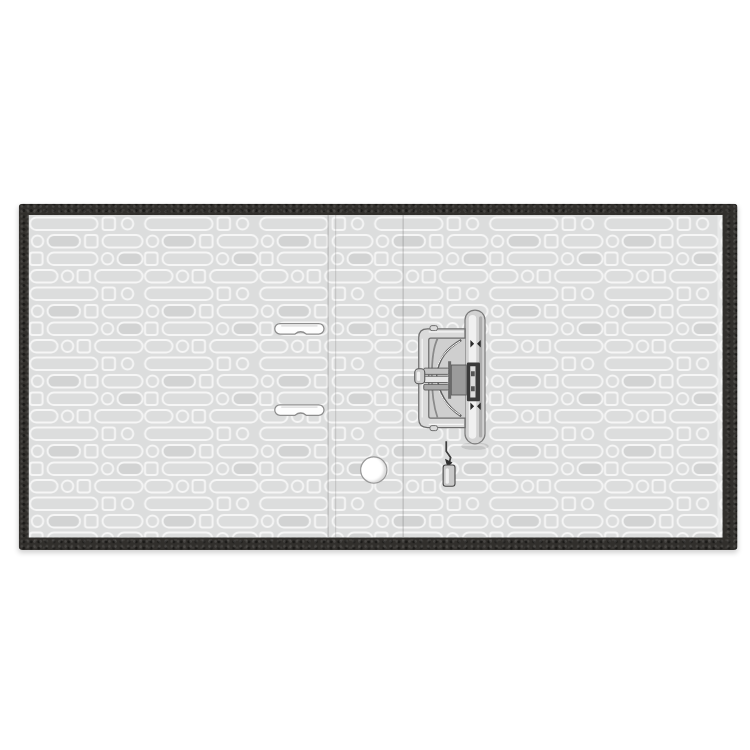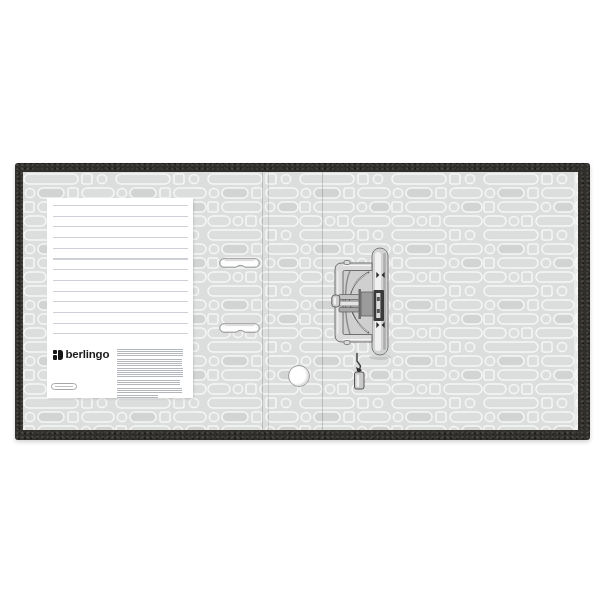--- a/index.html
+++ b/index.html
@@ -84,42 +84,20 @@
         </defs>
         <rect width="555" height="258" fill="url(#tile)"></rect>
       </svg>
 
       <div class="fold f1"></div>
       <div class="fold f2"></div>
       <div class="fold f3"></div>
       <div class="edgeglow"></div>
     </div>
 
-    <div class="sheet">
-      <div class="ruled"></div>
-      <div class="logo-row">
-        <span class="logo-icon">
-          <i class="a"></i>
-            <i class="b"></i>
-            <i class="c"></i>
-        </span>
-        <span class="logo-text">berlingo</span>
-      </div>
-      <div class="fineprint">
-        <div class="p" style="height:8px;width:100%"></div>
-        <div class="p" style="height:7px;width:99%"></div>
-        <div class="p" style="height:9px;width:100%"></div>
-        <div class="p" style="height:6px;width:96%"></div>
-        <div class="p" style="height:5px;width:98%"></div>
-        <div class="p" style="height:4px;width:62%"></div>
-      </div>
-      <div class="badge">
-          <i></i>
-        </div>
-    </div>
 
     <svg class="clip c1" viewBox="0 0 41 11">
       <path d="M5,0.8 H36 A4.2,4.2 0 0 1 36,9.2 H26 Q21.5,5.6 17,9.2 H5 A4.2,4.2 0 0 1 5,0.8 Z" fill="#fdfdfd" stroke="#8d8d8d" stroke-width="1"></path>
       <path d="M6,2.6 H35" stroke="#dadada" stroke-width="1" fill="none"></path>
     </svg>
     <svg class="clip c2" viewBox="0 0 41 11">
       <path d="M5,0.8 H36 A4.2,4.2 0 0 1 36,9.2 H26 Q21.5,5.6 17,9.2 H5 A4.2,4.2 0 0 1 5,0.8 Z" fill="#fdfdfd" stroke="#8d8d8d" stroke-width="1"></path>
       <path d="M6,2.6 H35" stroke="#dadada" stroke-width="1" fill="none"></path>
     </svg>
 

